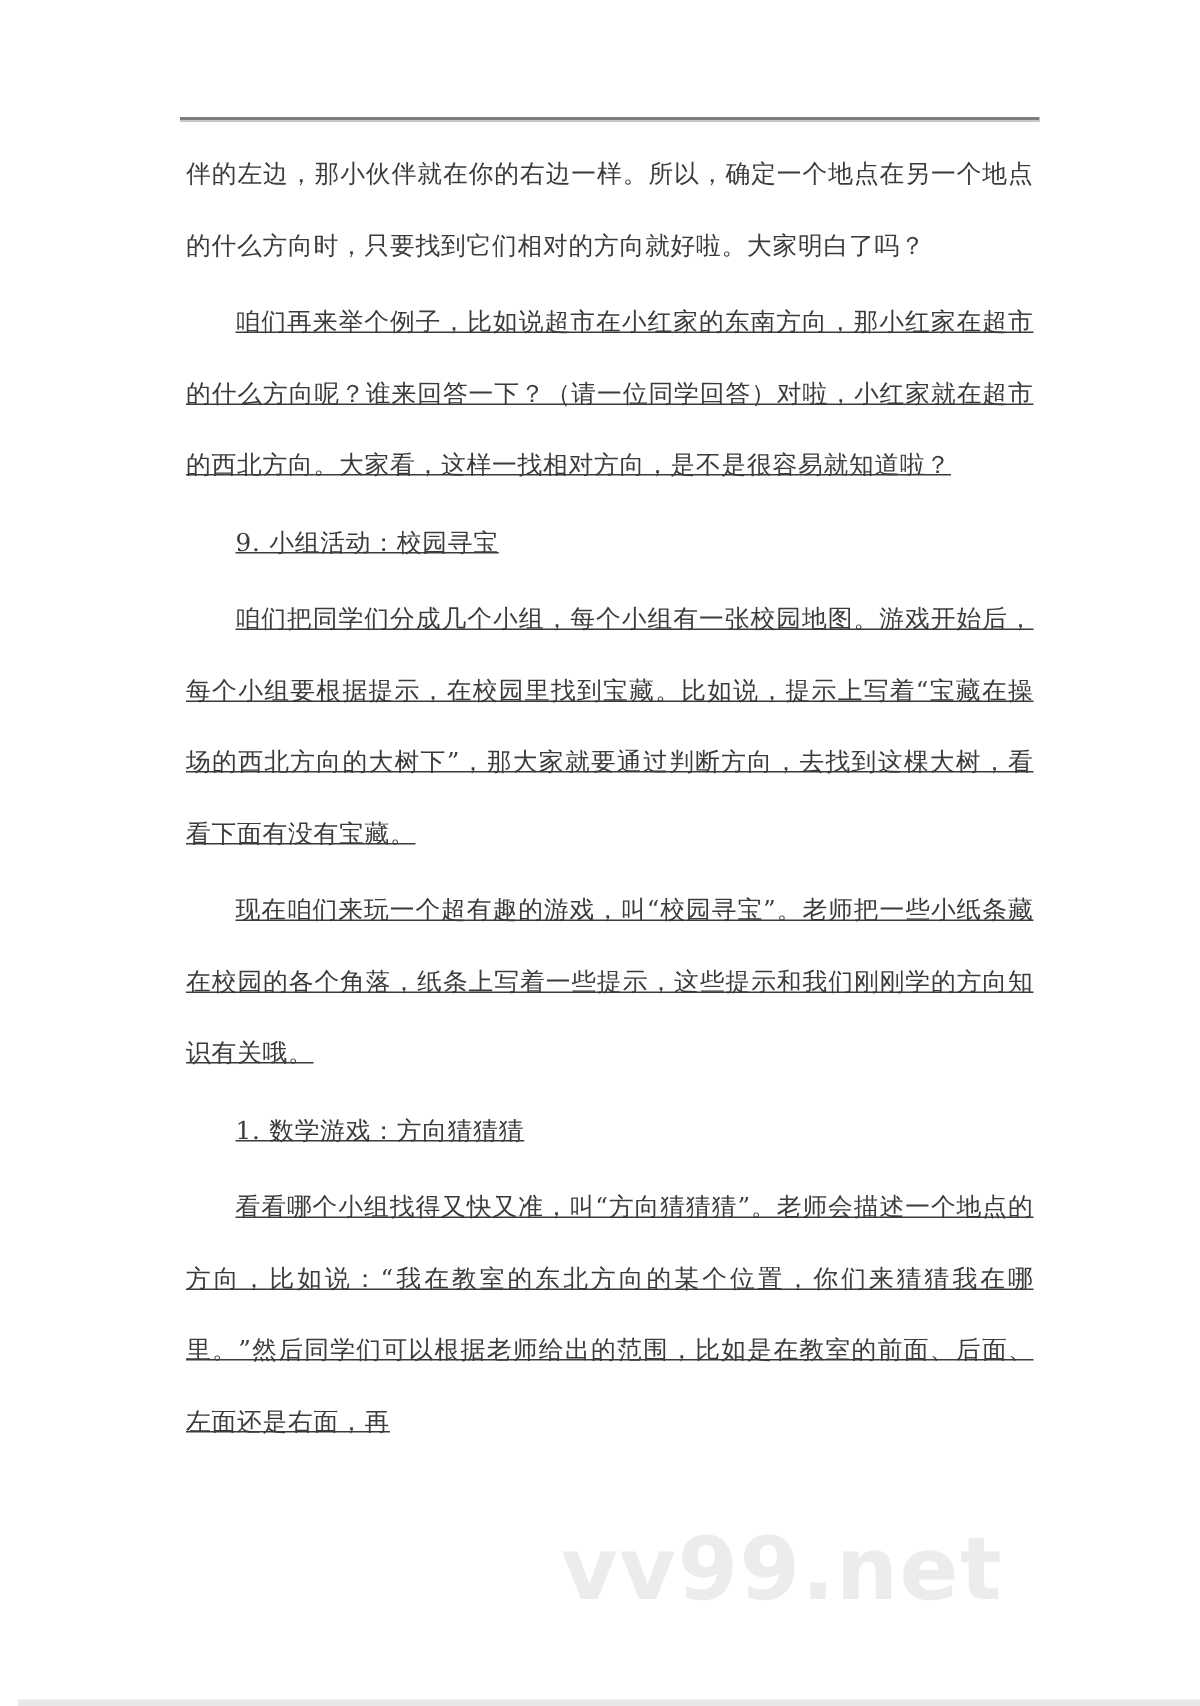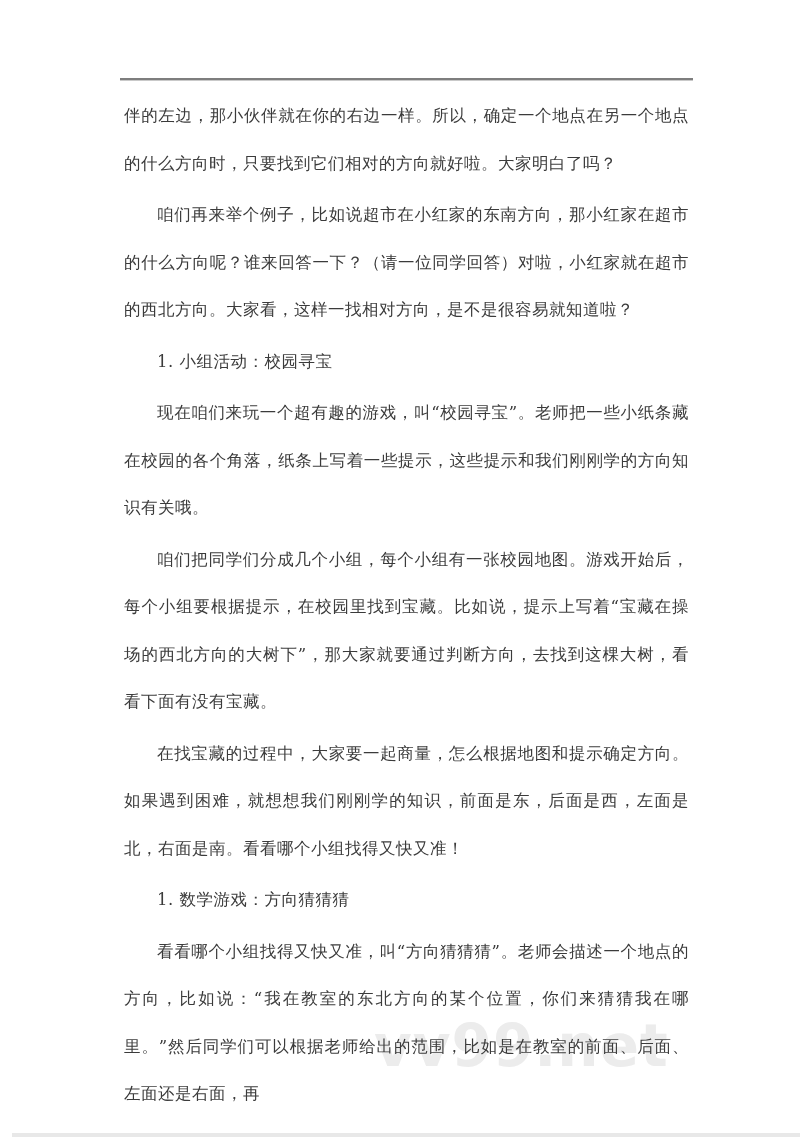--- a/index.html
+++ b/index.html
@@ -34,21 +34,21 @@
     z-index: 2;
   }
   .doc-body p {
     font-size: 16.5px;
     line-height: 47.5px;
     color: #3b3b3b;
     text-align: justify;
     word-break: break-all;
     letter-spacing: 0.5px;
   }
-  .doc-body p.indent { text-indent: 2em; }
+  .doc-body p.indent { text-indent: 2em; text-decoration: underline; }
 
   
   .watermark {
     position: absolute;
     left: 362px;
     top: 1000px;
     font-family: "DejaVu Sans", sans-serif;
     font-weight: bold;
     font-size: 58px;
     letter-spacing: 1px;
@@ -78,24 +78,23 @@
   }
 </style>
 </head>
 <body>
 
 <div class="header-rule"></div>
 
 <div class="doc-body" id="doc-body">
     <p class="">伴的左边，那小伙伴就在你的右边一样。所以，确定一个地点在另一个地点的什么方向时，只要找到它们相对的方向就好啦。大家明白了吗？</p>
     <p class="indent">咱们再来举个例子，比如说超市在小红家的东南方向，那小红家在超市的什么方向呢？谁来回答一下？（请一位同学回答）对啦，小红家就在超市的西北方向。大家看，这样一找相对方向，是不是很容易就知道啦？</p>
-    <p class="indent">1. 小组活动：校园寻宝</p>
+    <p class="indent">9. 小组活动：校园寻宝</p>
+    <p class="indent">咱们把同学们分成几个小组，每个小组有一张校园地图。游戏开始后，每个小组要根据提示，在校园里找到宝藏。比如说，提示上写着“宝藏在操场的西北方向的大树下”，那大家就要通过判断方向，去找到这棵大树，看看下面有没有宝藏。</p>
     <p class="indent">现在咱们来玩一个超有趣的游戏，叫“校园寻宝”。老师把一些小纸条藏在校园的各个角落，纸条上写着一些提示，这些提示和我们刚刚学的方向知识有关哦。</p>
-    <p class="indent">咱们把同学们分成几个小组，每个小组有一张校园地图。游戏开始后，每个小组要根据提示，在校园里找到宝藏。比如说，提示上写着“宝藏在操场的西北方向的大树下”，那大家就要通过判断方向，去找到这棵大树，看看下面有没有宝藏。</p>
-    <p class="indent">在找宝藏的过程中，大家要一起商量，怎么根据地图和提示确定方向。如果遇到困难，就想想我们刚刚学的知识，前面是东，后面是西，左面是北，右面是南。看看哪个小组找得又快又准！</p>
     <p class="indent">1. 数学游戏：方向猜猜猜</p>
     <p class="indent">看看哪个小组找得又快又准，叫“方向猜猜猜”。老师会描述一个地点的方向，比如说：“我在教室的东北方向的某个位置，你们来猜猜我在哪里。”然后同学们可以根据老师给出的范围，比如是在教室的前面、后面、左面还是右面，再</p>
   </div>
 
 <div class="watermark">vv99.net</div>
 
 <div class="bottom-edge"></div>
 <div class="right-edge"></div>
 
 </body></html>

